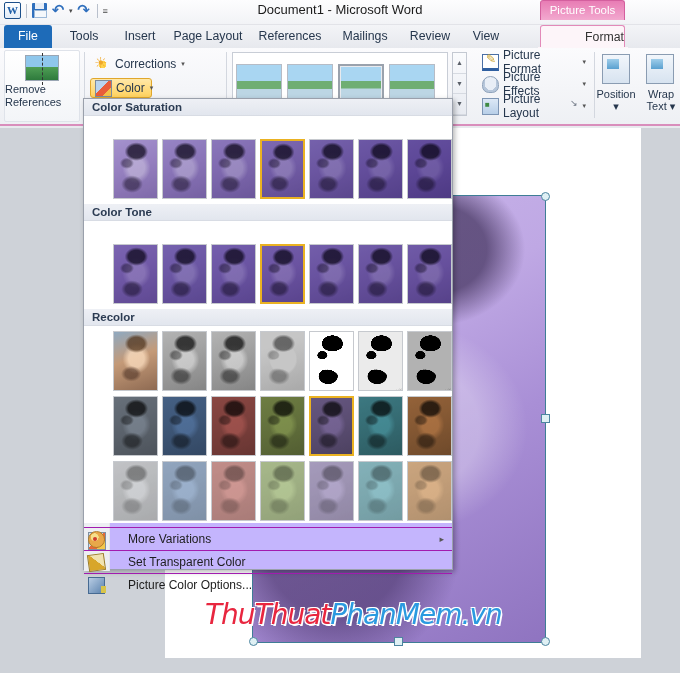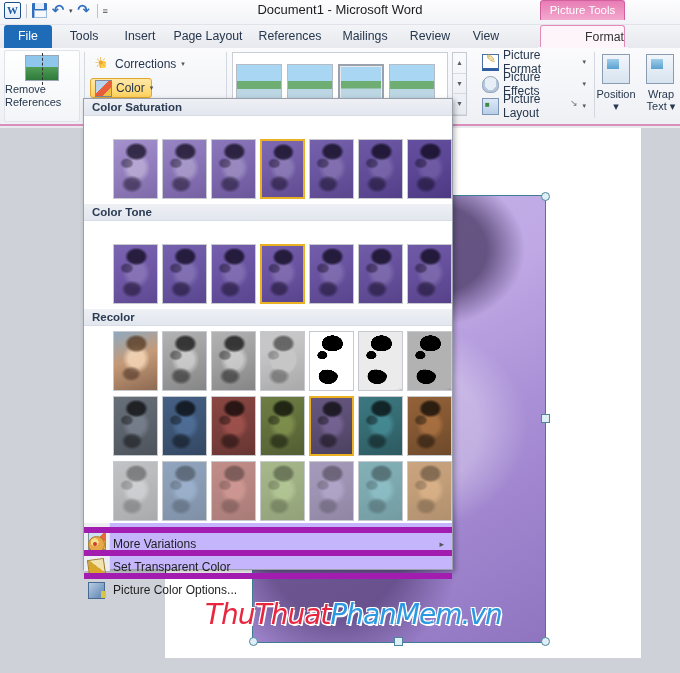--- a/index.html
+++ b/index.html
@@ -210,22 +210,22 @@
   .face.washed { filter: grayscale(1) brightness(1.55) contrast(0.55); }
   .face.bw1 { filter: grayscale(1) contrast(26) brightness(1.35); }
   .face.bw2 { filter: grayscale(1) contrast(26) brightness(0.92); }
   .face.bw3 { filter: grayscale(1) contrast(26) brightness(0.7); }
   .tintwrap { position: absolute; inset: 0; overflow: hidden; }
   .tint { position: absolute; inset: 0; mix-blend-mode: multiply; opacity: 0.82; }
   .tint.light { opacity: 0.55; }
   .lighten { position: absolute; inset: 0; background: #ffffff; opacity: 0.42; }
 
   .mi {
-    position: relative; height: 23px; line-height: 23px; padding-left: 29px;
-    font-size: 12px; color: #1d1d1d; border-top: 6px solid #a21caf;
+    position: relative; height: 23px; line-height: 23px; padding-left: 44px;
+    font-size: 12px; color: #1d1d1d; border-top: 1px solid #a21caf;
   }
   .mi .mi-ico { position: absolute; left: 4px; top: 3px; width: 17px; height: 17px; }
   .mi .submenu-arrow { position: absolute; right: 8px; top: 0; font-size: 9px; color: #555; }
 
   .sat-icon { background: linear-gradient(#dfe6ee,#c2ccd8); border: 1px solid #8b96a4; position: relative; }
   .sat-icon:after { content:""; position:absolute; left:3px; top:3px; width:11px; height:10px;
      background: linear-gradient(90deg,#2e7d4f,#7fc242,#f0d64a); }
   .tone-icon { background: linear-gradient(#e4ecf5,#c8d6e6); border: 1px solid #87a0bd; position: relative; }
   .tone-icon:after { content:"\270E"; position:absolute; left:8px; top:-4px; font-size:12px; color:#e0b62e; }
   .recolor-icon { background: linear-gradient(135deg,#cfe0f1 0 45%, #e8673c 46% 72%, #f3c84b 73%);

